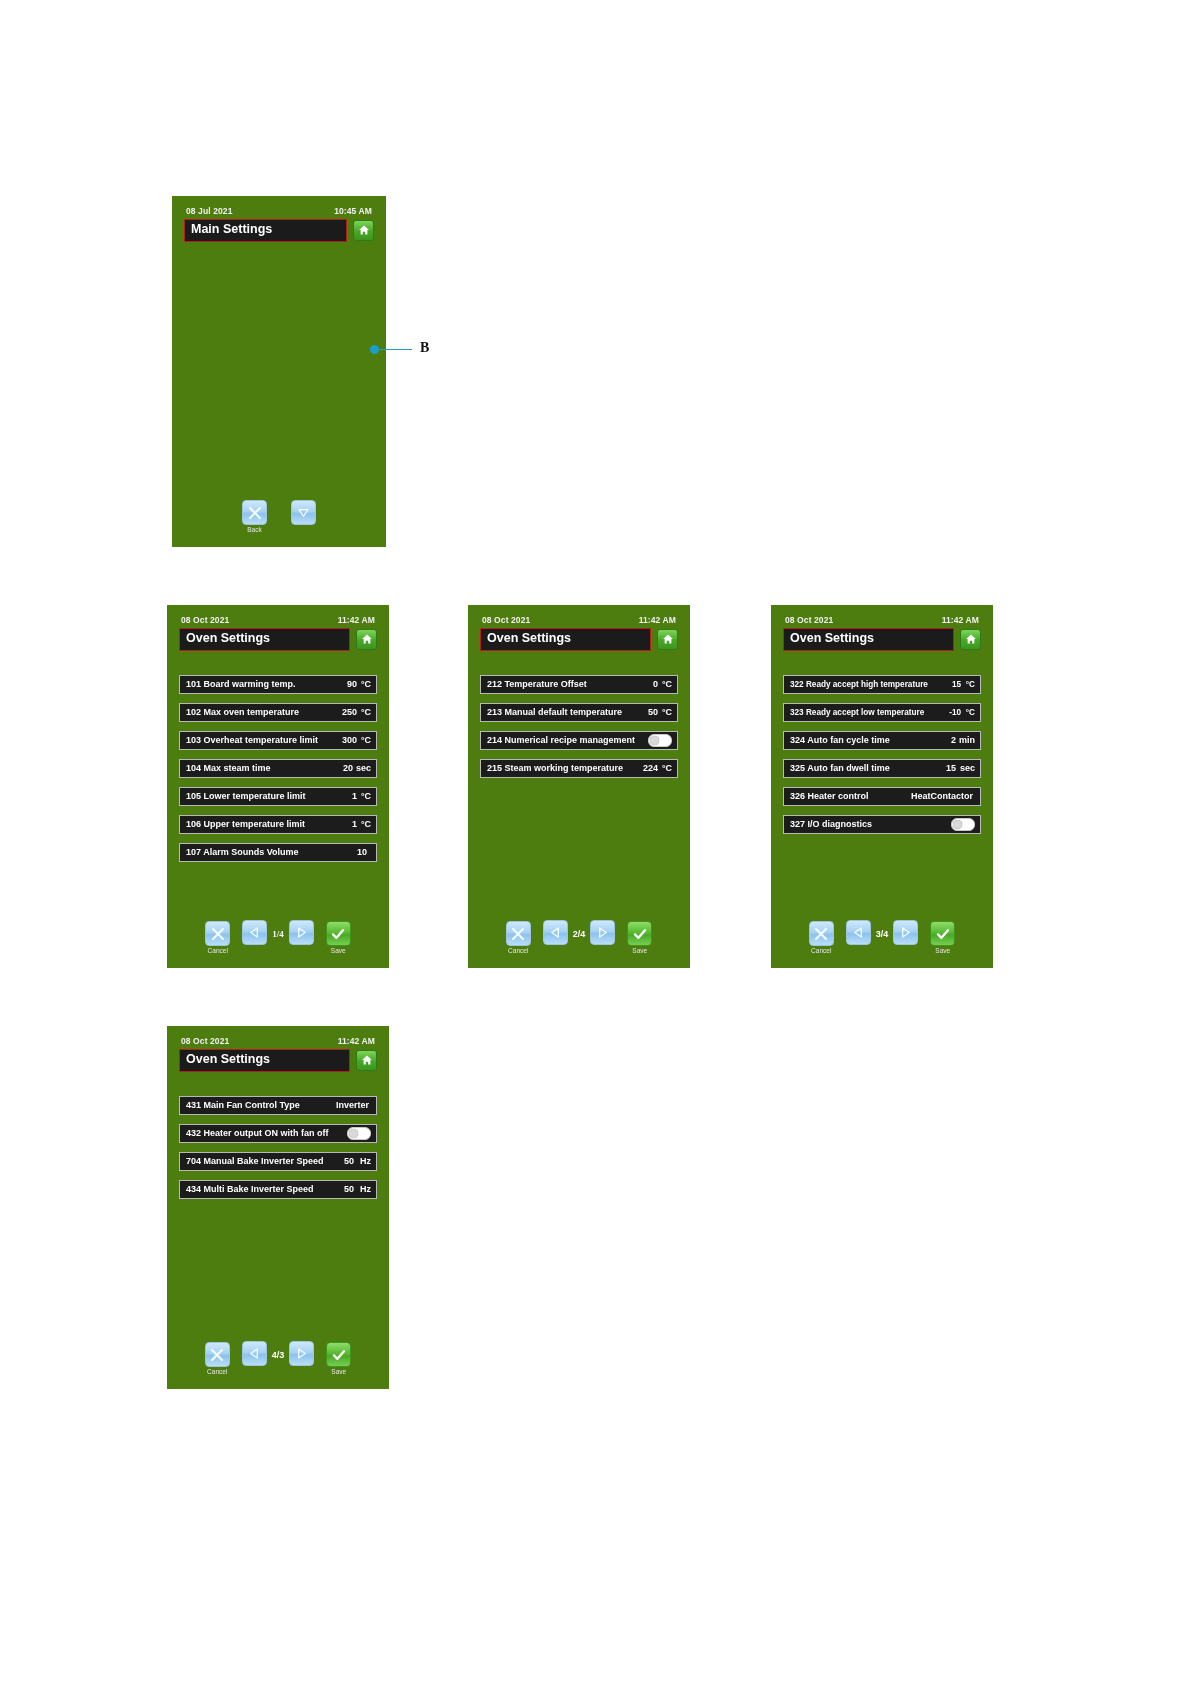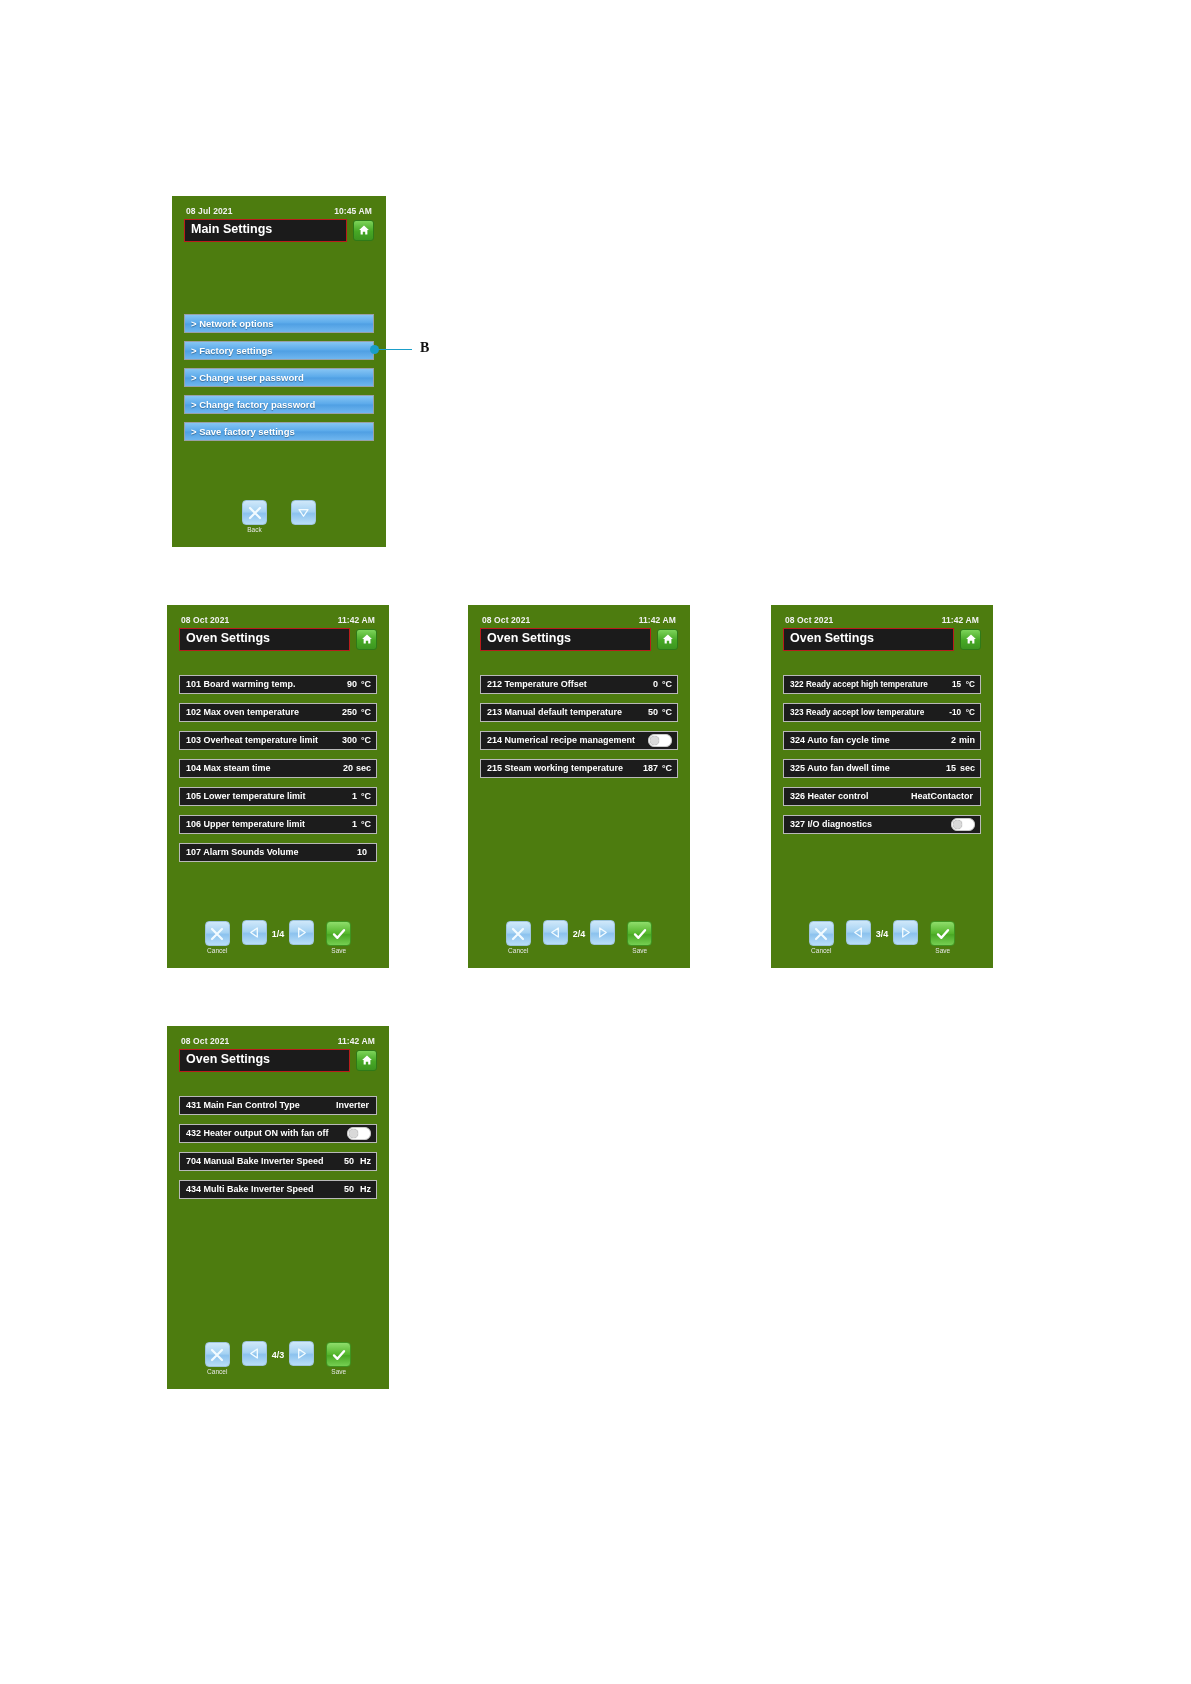--- a/index.html
+++ b/index.html
@@ -236,27 +236,20 @@
 
     <div class="titlerow">
       <div class="title-field">Main Settings</div>
       <div class="home-btn">
         <svg width="12" height="12" viewBox="0 0 16 16" aria-hidden="true">
           <path d="M8 2 L14.5 8 L12.5 8 L12.5 14 L9.6 14 L9.6 10.2 L6.4 10.2 L6.4 14 L3.5 14 L3.5 8 L1.5 8 Z" fill="#ffffff"></path>
         </svg>
       </div>
     </div>
 
-    <div class="menu-list">
-      <div class="menu-btn">&gt; Network options</div>
-      <div class="menu-btn">&gt; Factory settings</div>
-      <div class="menu-btn">&gt; Change user password</div>
-      <div class="menu-btn">&gt; Change factory password</div>
-      <div class="menu-btn">&gt; Save factory settings</div>
-    </div>
 
     <div class="footer" style="gap:24px;">
       <div class="fbtn-wrap">
         <div class="fbtn blue">
           <svg width="16" height="16" viewBox="0 0 16 16" aria-hidden="true">
             <path d="M3 3 L13 13 M13 3 L3 13" stroke="#f2fbff" stroke-width="2.2" stroke-linecap="round" fill="none"></path>
           </svg>
         </div>
         <div class="fbtn-label">Back</div>
       </div>
@@ -341,21 +334,21 @@
         </div>
         <div class="fbtn-label">Cancel</div>
       </div>
 
       <div class="nav-group" style="padding-bottom:9px;">
         <div class="fbtn blue">
           <svg width="15" height="15" viewBox="0 0 16 16" aria-hidden="true">
             <path d="M11 3.2 L11 12.8 L4 8 Z" fill="none" stroke="#f2fbff" stroke-width="1.4" stroke-linejoin="round"></path>
           </svg>
         </div>
-        <div class="page-ind" style="padding-bottom:6px;">1/4</div>
+        <div class="page-ind" style="padding-bottom:6px;font-family:Liberation Serif, serif;">1/4</div>
         <div class="fbtn blue">
           <svg width="15" height="15" viewBox="0 0 16 16" aria-hidden="true">
             <path d="M5 3.2 L5 12.8 L12 8 Z" fill="none" stroke="#f2fbff" stroke-width="1.4" stroke-linejoin="round"></path>
           </svg>
         </div>
       </div>
 
       <div class="fbtn-wrap">
         <div class="fbtn green">
           <svg width="16" height="16" viewBox="0 0 16 16" aria-hidden="true">
@@ -398,21 +391,21 @@
         <span class="unit">°C</span>
       </div>
       <div class="row">
         <span class="label">214 Numerical recipe management</span>
         <span class="toggle off">
           <span class="knob"></span>
         </span>
       </div>
       <div class="row">
         <span class="label">215 Steam working temperature</span>
-        <span class="value">187</span>
+        <span class="value">224</span>
         <span class="unit">°C</span>
       </div>
     </div>
 
     <div class="footer" style="gap:12px;">
       <div class="fbtn-wrap">
         <div class="fbtn blue">
           <svg width="16" height="16" viewBox="0 0 16 16" aria-hidden="true">
             <path d="M3 3 L13 13 M13 3 L3 13" stroke="#f2fbff" stroke-width="2.2" stroke-linecap="round" fill="none"></path>
           </svg>

